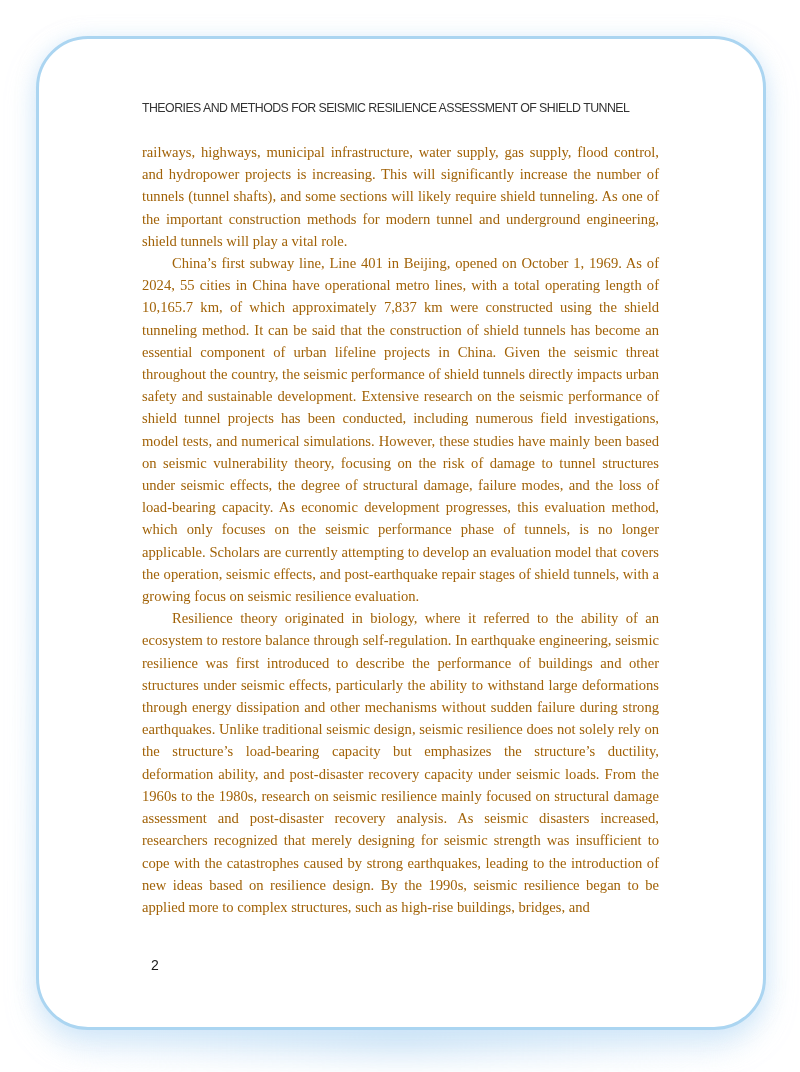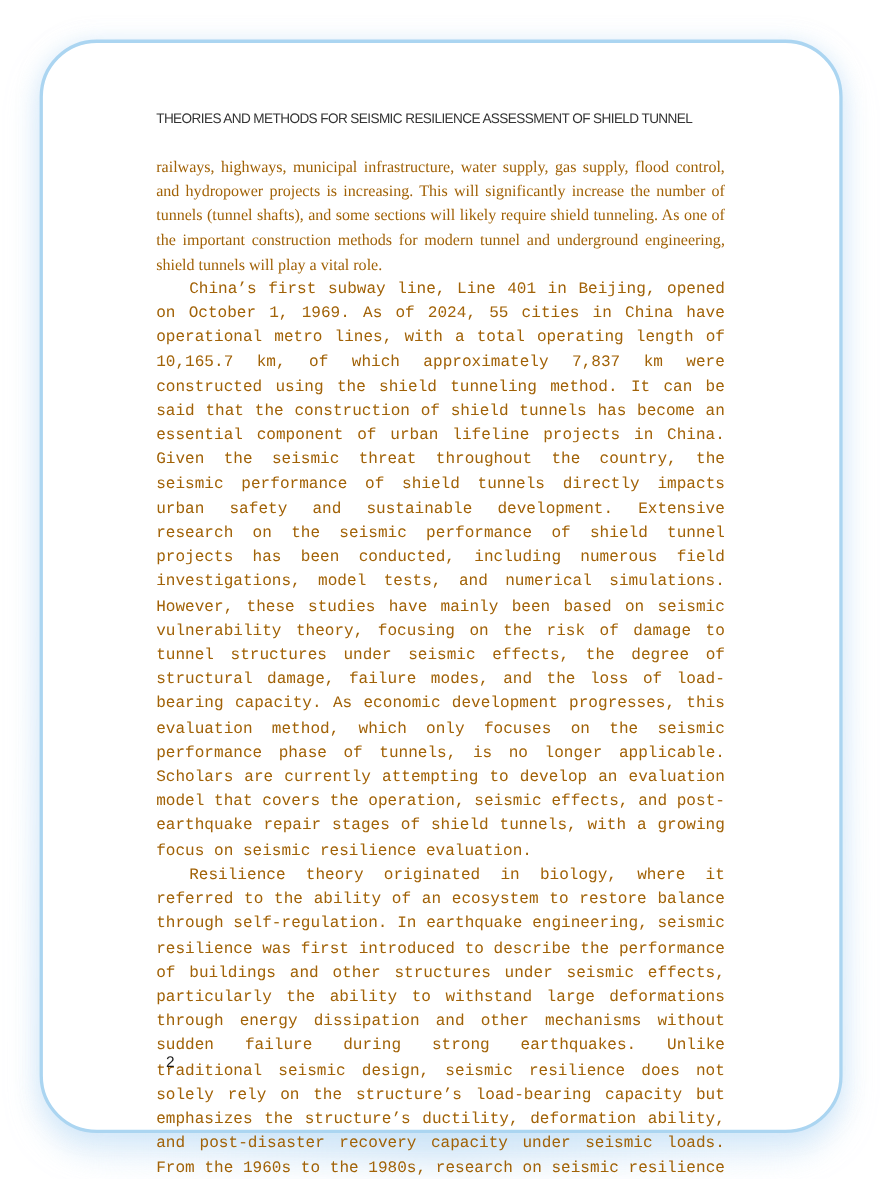--- a/index.html
+++ b/index.html
@@ -57,21 +57,20 @@
       font-size: 14.6px;
       line-height: 22.2px;
       color: #a16207;
       text-align: justify;
     }
     .body-text p {
       margin: 0;
     }
     .body-text p.indent {
       text-indent: 30px;
-      font-family: Liberation Mono, monospace;
     }
     .page-number {
       position: absolute;
       left: 151px;
       top: 957px;
       font-family: "Liberation Sans", sans-serif;
       font-size: 14px;
       color: #1a1a1a;
     }
   </style>

